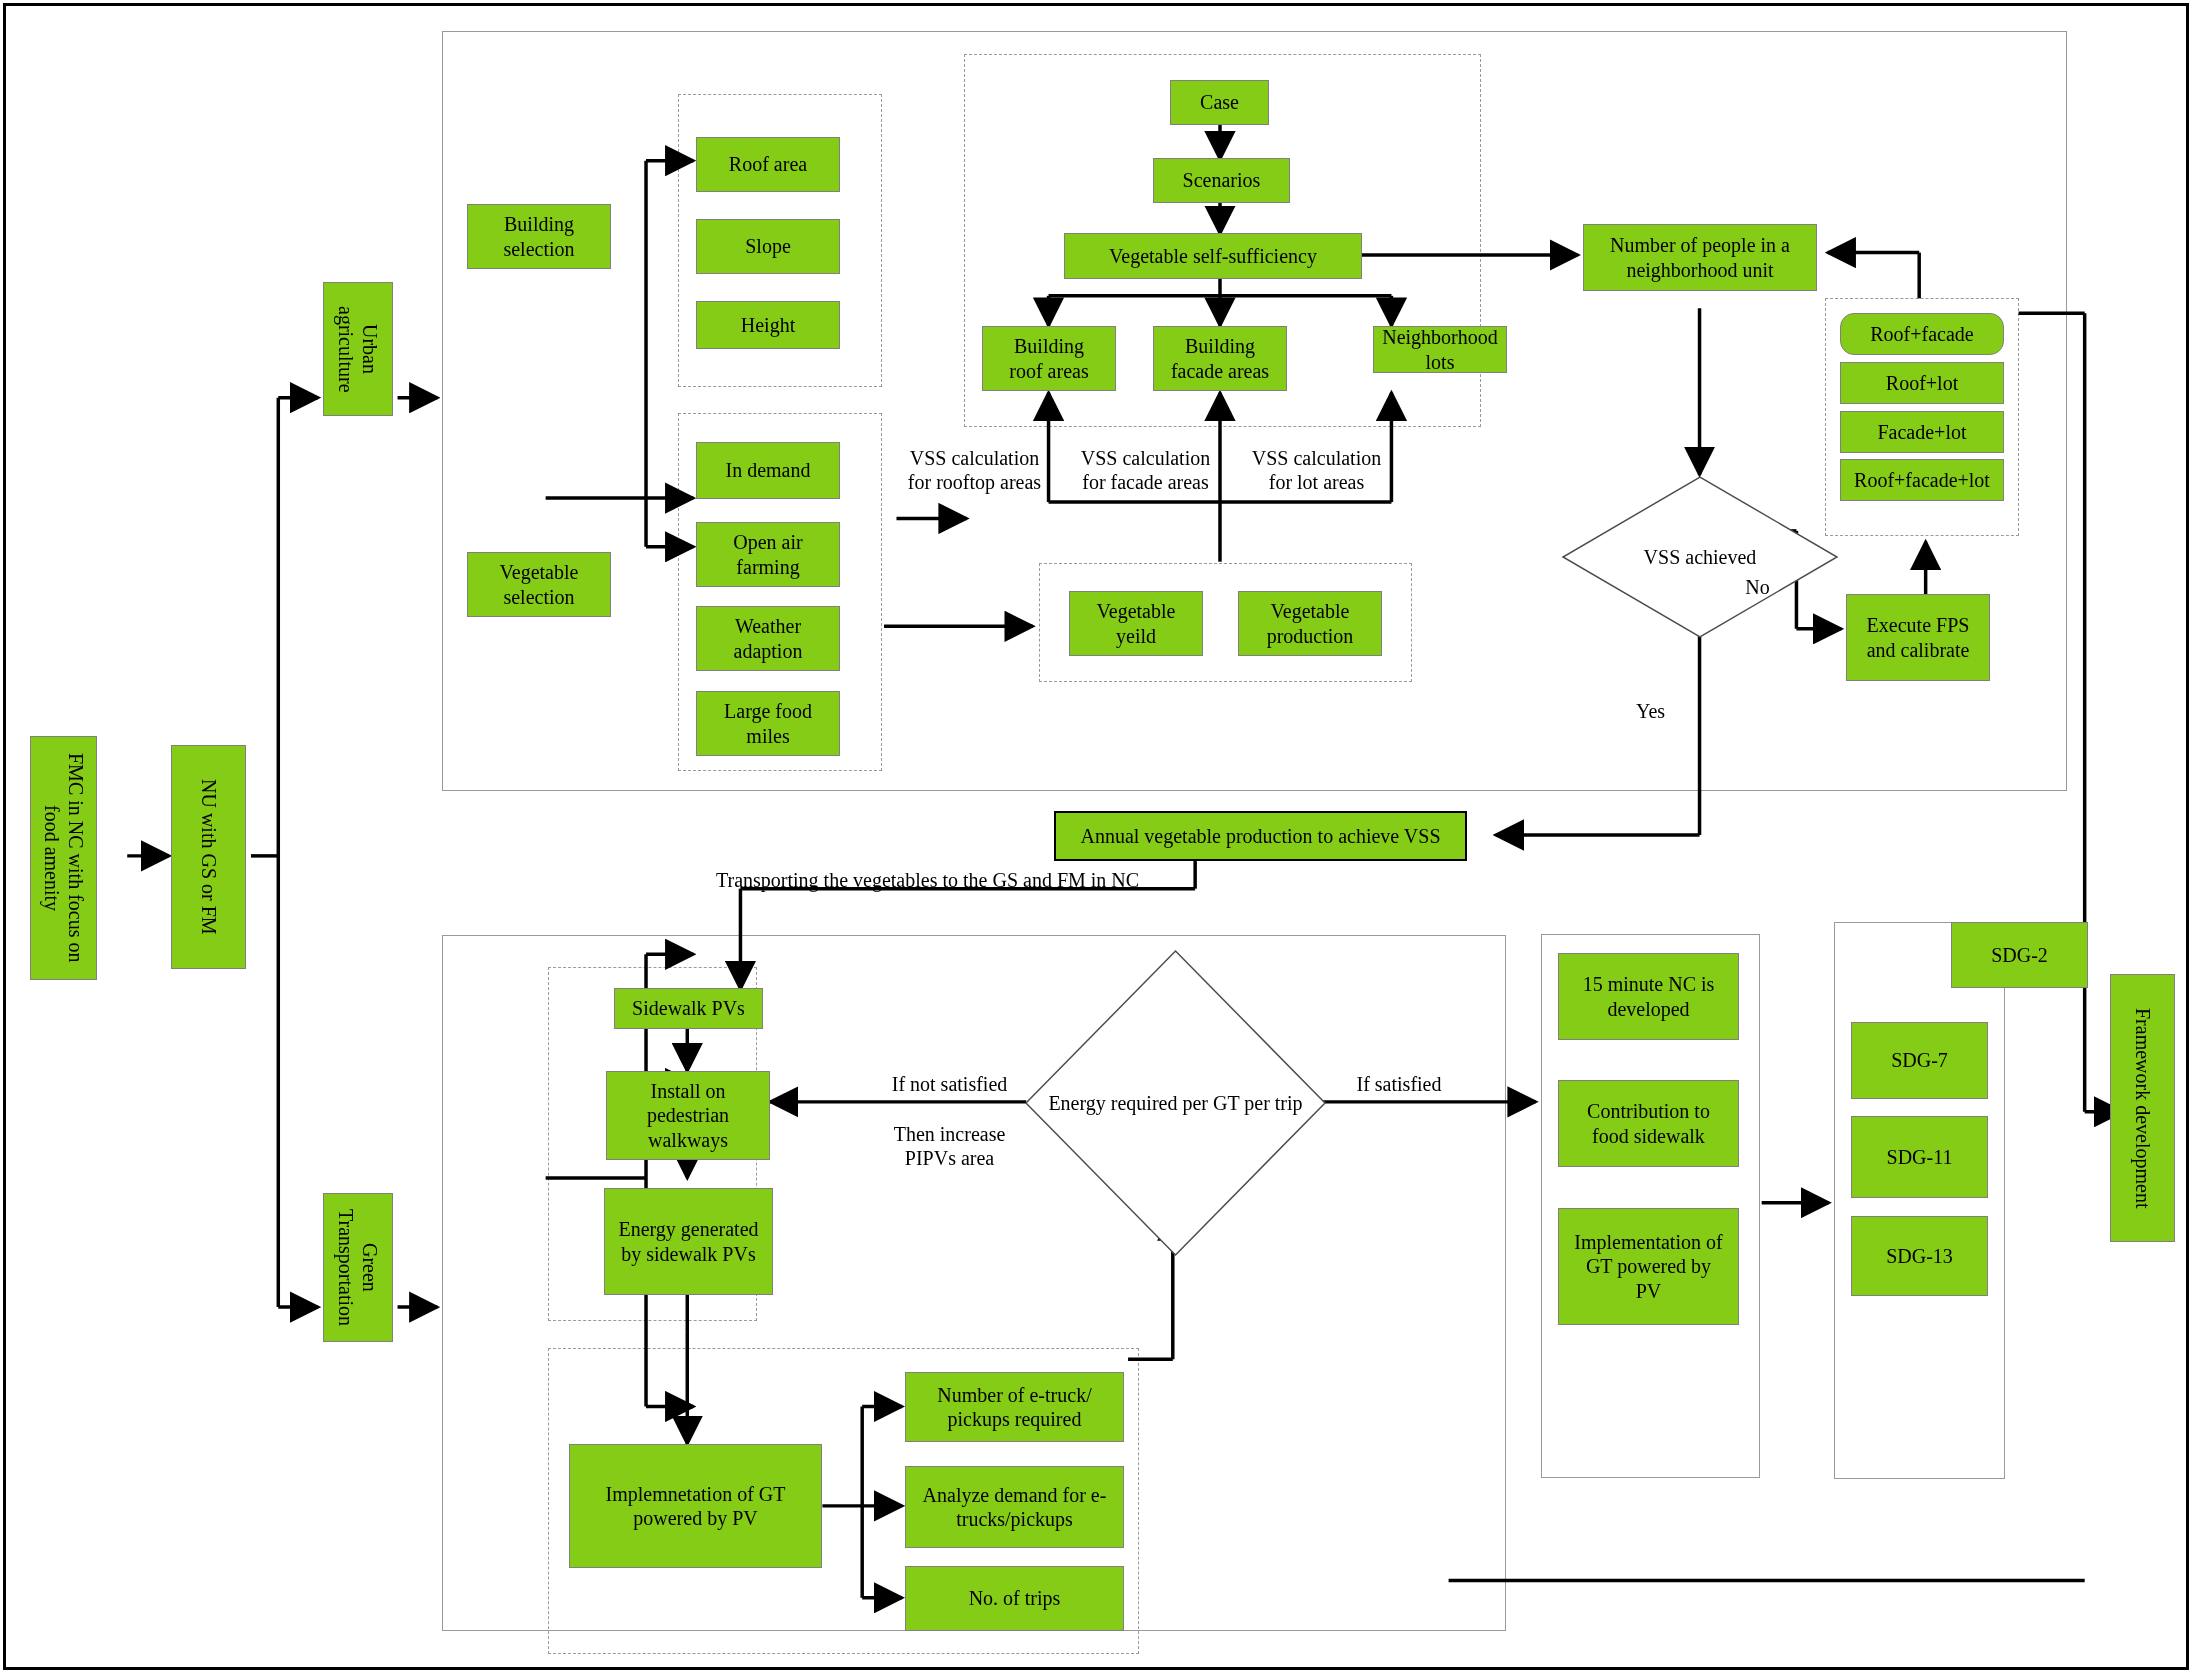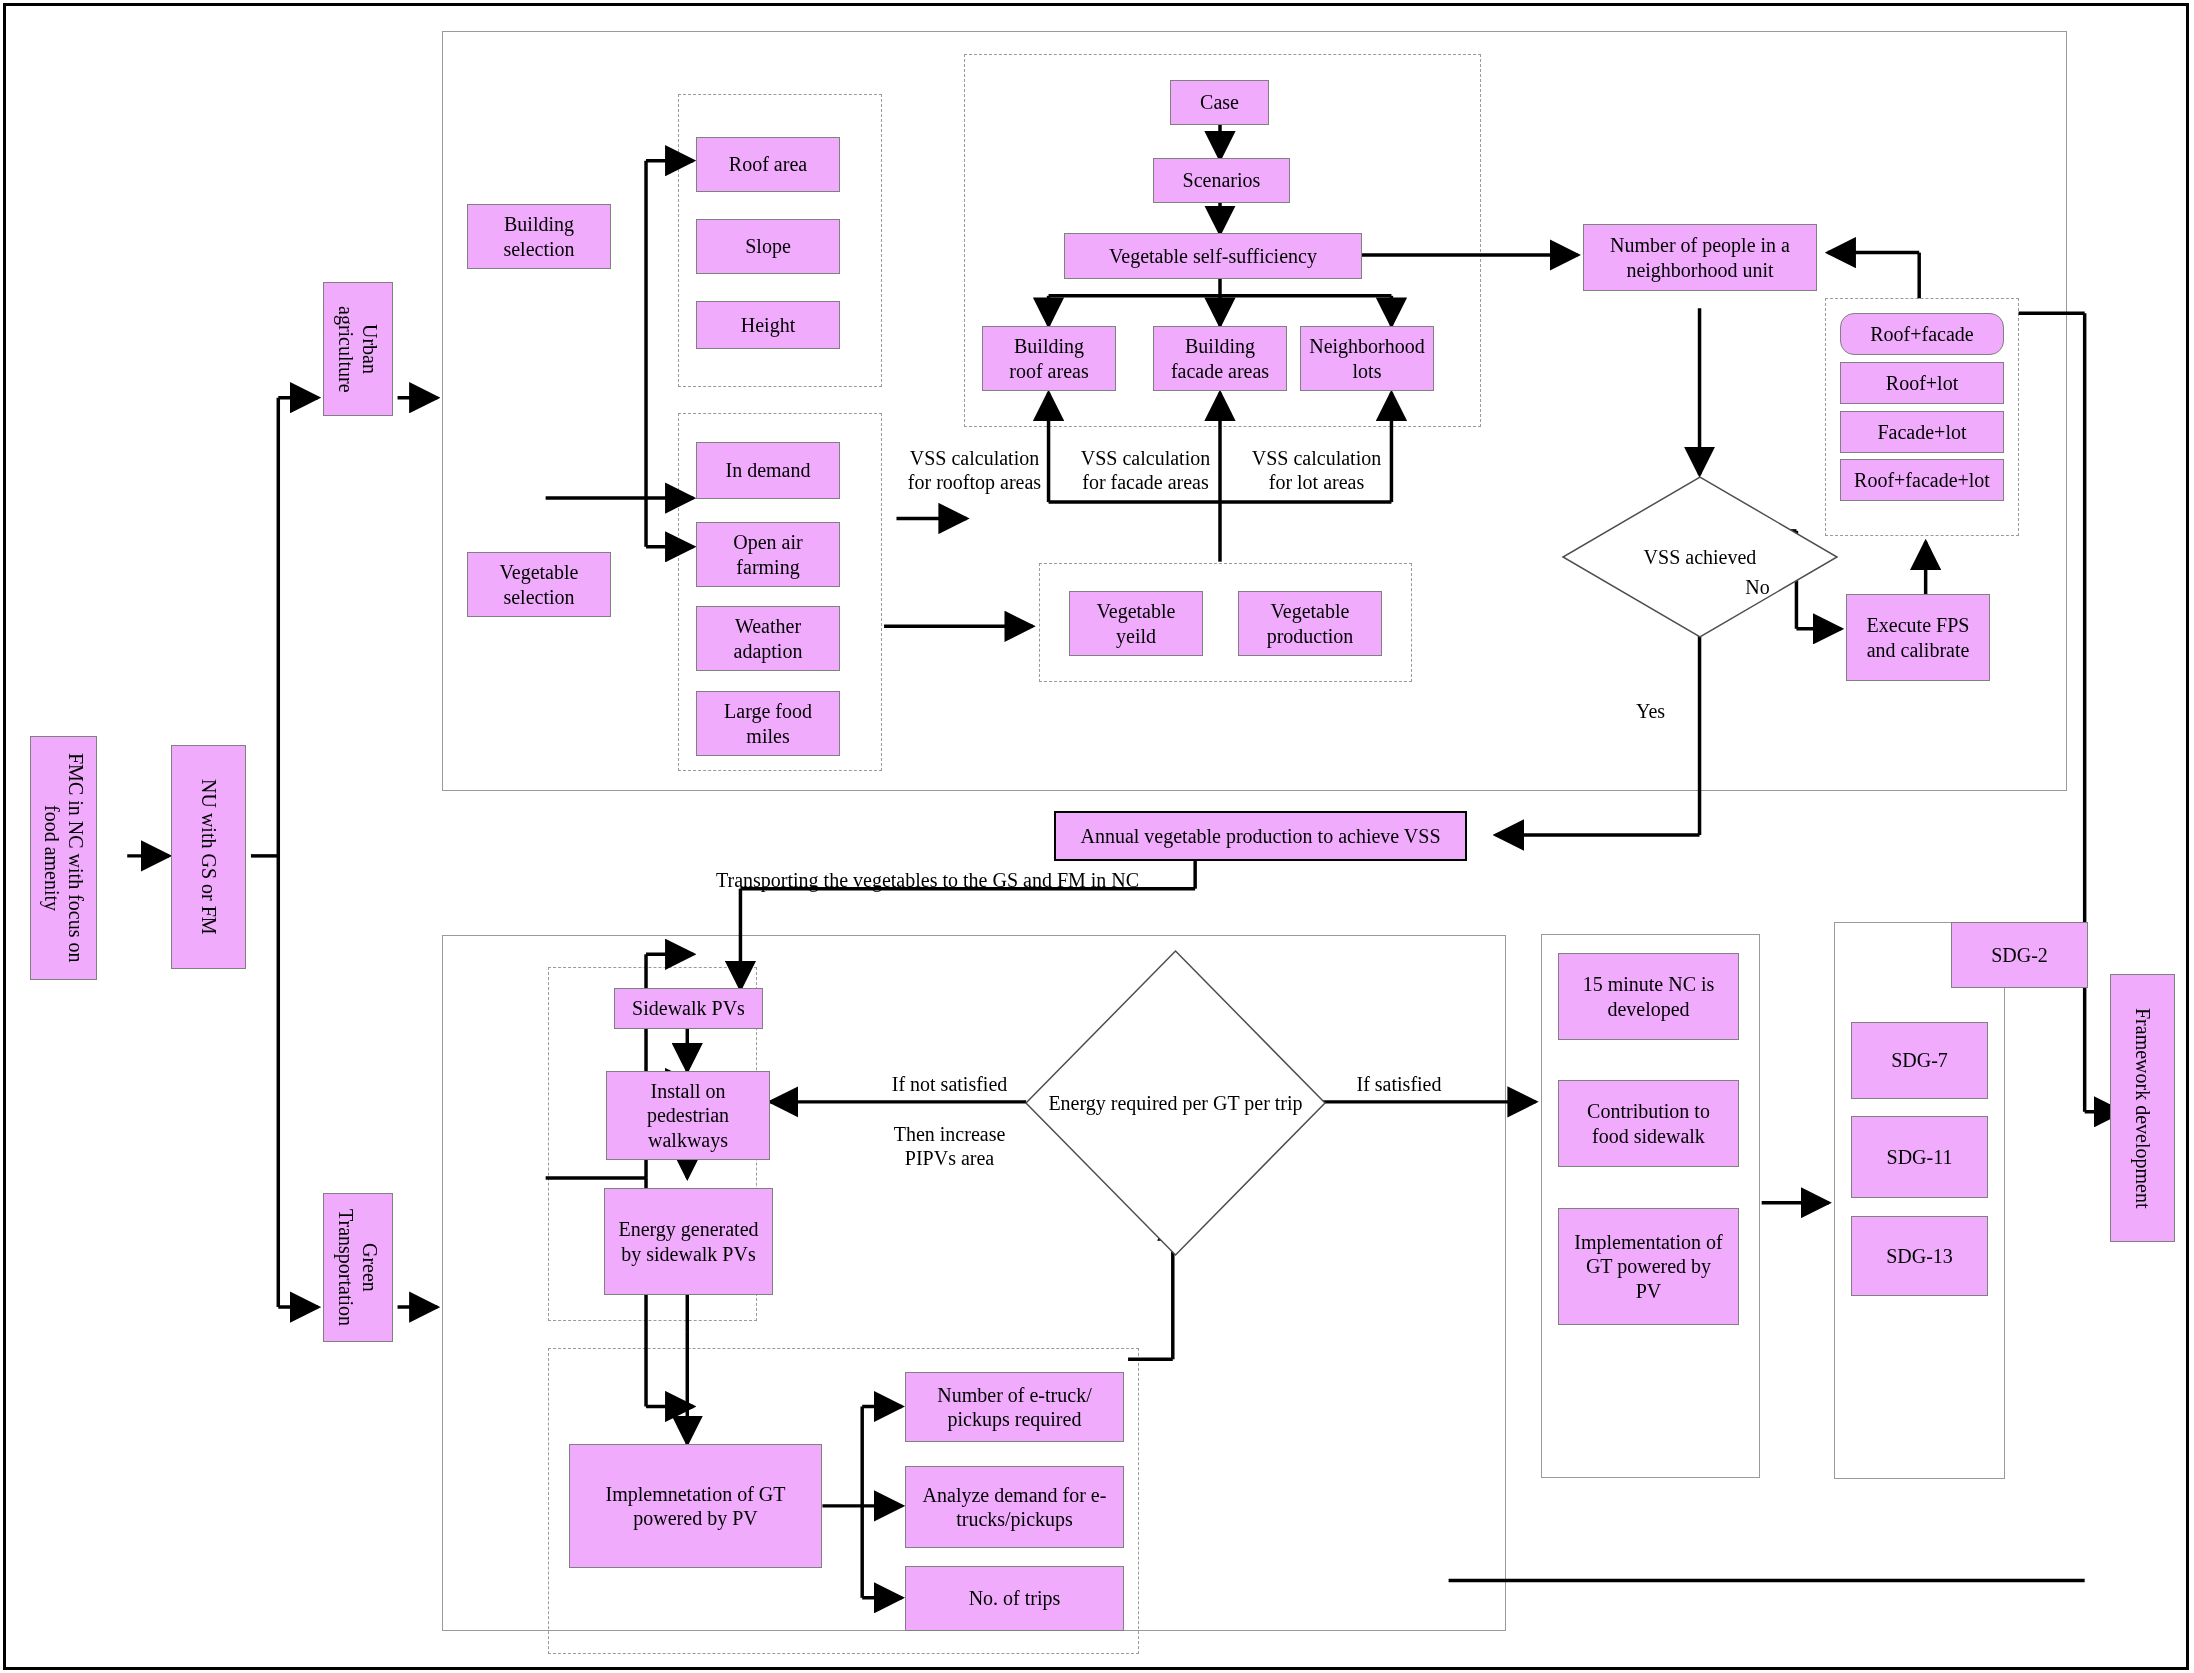--- a/index.html
+++ b/index.html
@@ -1,20 +1,20 @@
 <!DOCTYPE html>
 <html style="font-size:8px"><head>
 <meta charset="utf-8">
 <style>
   html,body{margin:0;padding:0;background:#ffffff;}
   body{font-family:"Liberation Serif","DejaVu Serif",serif;}
   #stage{position:relative;width:2194px;height:1674px;background:#fff;overflow:hidden;}
   #frame{position:absolute;left:3px;top:3px;width:2186px;height:1667px;border:3px solid #000;box-sizing:border-box;}
   svg#wires{position:absolute;left:0;top:0;width:2194px;height:1674px;pointer-events:none;}
-  .box{position:absolute;box-sizing:border-box;border:1.5px solid #808080;background:#f0abfc;
+  .box{position:absolute;box-sizing:border-box;border:1.5px solid #808080;background:#84cc16;
        display:flex;align-items:center;justify-content:center;text-align:center;
        font-size:20px;line-height:1.22;color:#000;padding:2px 12px;}
   .plain{position:absolute;box-sizing:border-box;font-size:20px;line-height:1.22;color:#000000;
          text-align:center;display:flex;align-items:center;justify-content:center;}
   .grp{position:absolute;box-sizing:border-box;border:1.5px solid #9a9a9a;background:transparent;}
   .dash{position:absolute;box-sizing:border-box;border:1.5px dashed #9a9a9a;background:transparent;}
   .vert{writing-mode:vertical-rl;text-orientation:mixed;}
   .dia{position:absolute;display:flex;align-items:center;justify-content:center;}
   .dia > span{position:relative;z-index:2;font-size:20px;white-space:nowrap;}
   .dia svg{position:absolute;left:0;top:0;}
@@ -174,21 +174,21 @@
   <div class="box" style="left:696px;top:442px;width:144px;height:57px;">In demand</div>
   <div class="box" style="left:696px;top:522px;width:144px;height:65px;">Open air farming</div>
   <div class="box" style="left:696px;top:606px;width:144px;height:65px;">Weather adaption</div>
   <div class="box" style="left:696px;top:691px;width:144px;height:65px;">Large food miles</div>
 
   <div class="box" style="left:1170px;top:80px;width:99px;height:45px;">Case</div>
   <div class="box" style="left:1153px;top:158px;width:137px;height:45px;">Scenarios</div>
   <div class="box" style="left:1064px;top:233px;width:298px;height:46px;">Vegetable self-sufficiency</div>
   <div class="box" style="left:982px;top:326px;width:134px;height:65px;">Building roof areas</div>
   <div class="box" style="left:1153px;top:326px;width:134px;height:65px;">Building facade areas</div>
-  <div class="box" style="left:1300px;top:326px;width:134px;height:65px;">Neighborhood lots</div>
+  <div class="box" style="left:1373px;top:326px;width:134px;height:47px;">Neighborhood lots</div>
 
   <div class="plain" style="left:900px;top:440px;width:149px;height:60px;">VSS calculation for rooftop areas</div>
   <div class="plain" style="left:1071px;top:440px;width:149px;height:60px;">VSS calculation for facade areas</div>
   <div class="plain" style="left:1242px;top:440px;width:149px;height:60px;">VSS calculation for lot areas</div>
 
   <div class="box" style="left:1069px;top:591px;width:134px;height:65px;">Vegetable yeild</div>
   <div class="box" style="left:1238px;top:591px;width:144px;height:65px;">Vegetable production</div>
 
   <div class="box" style="left:1583px;top:224px;width:234px;height:67px;">Number of people in a neighborhood unit</div>
 

